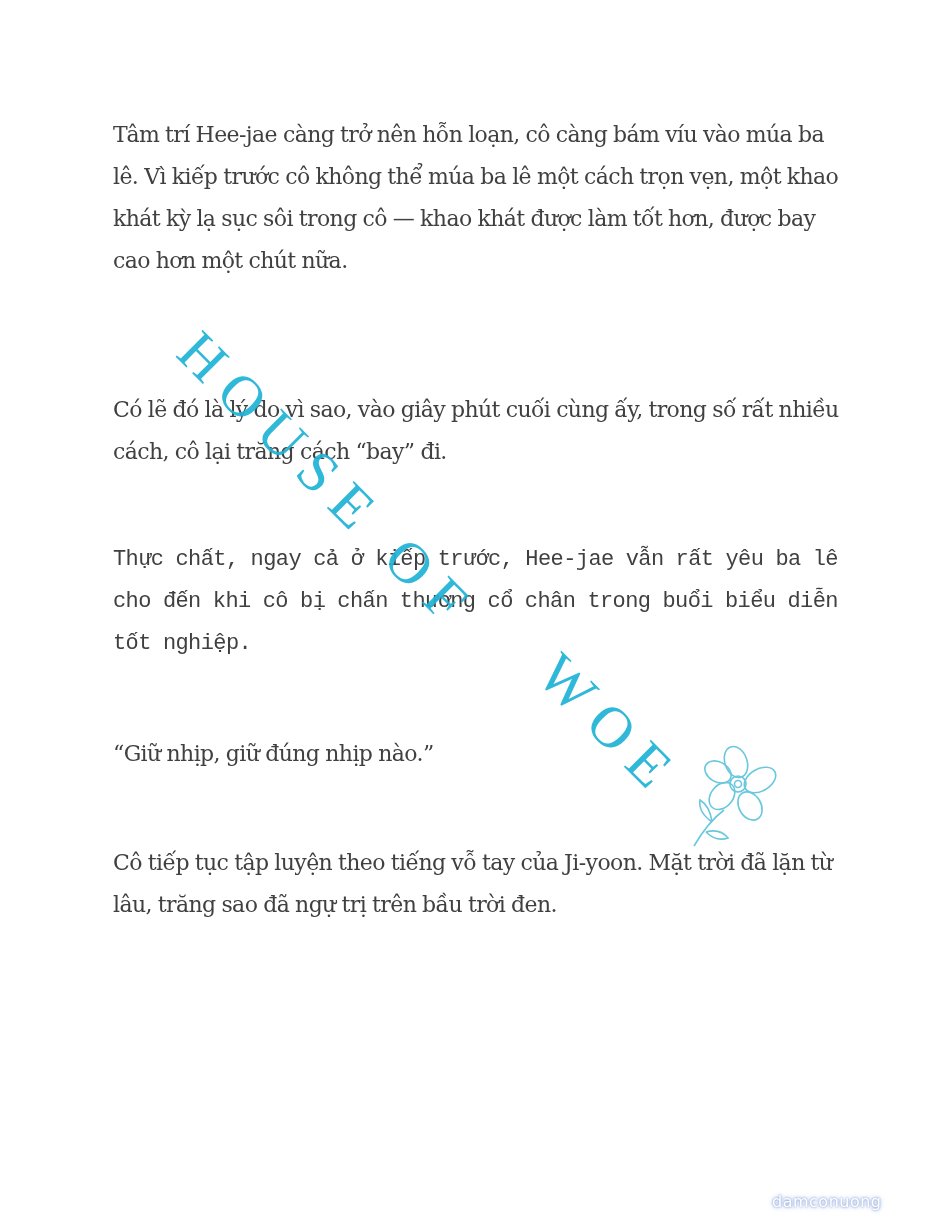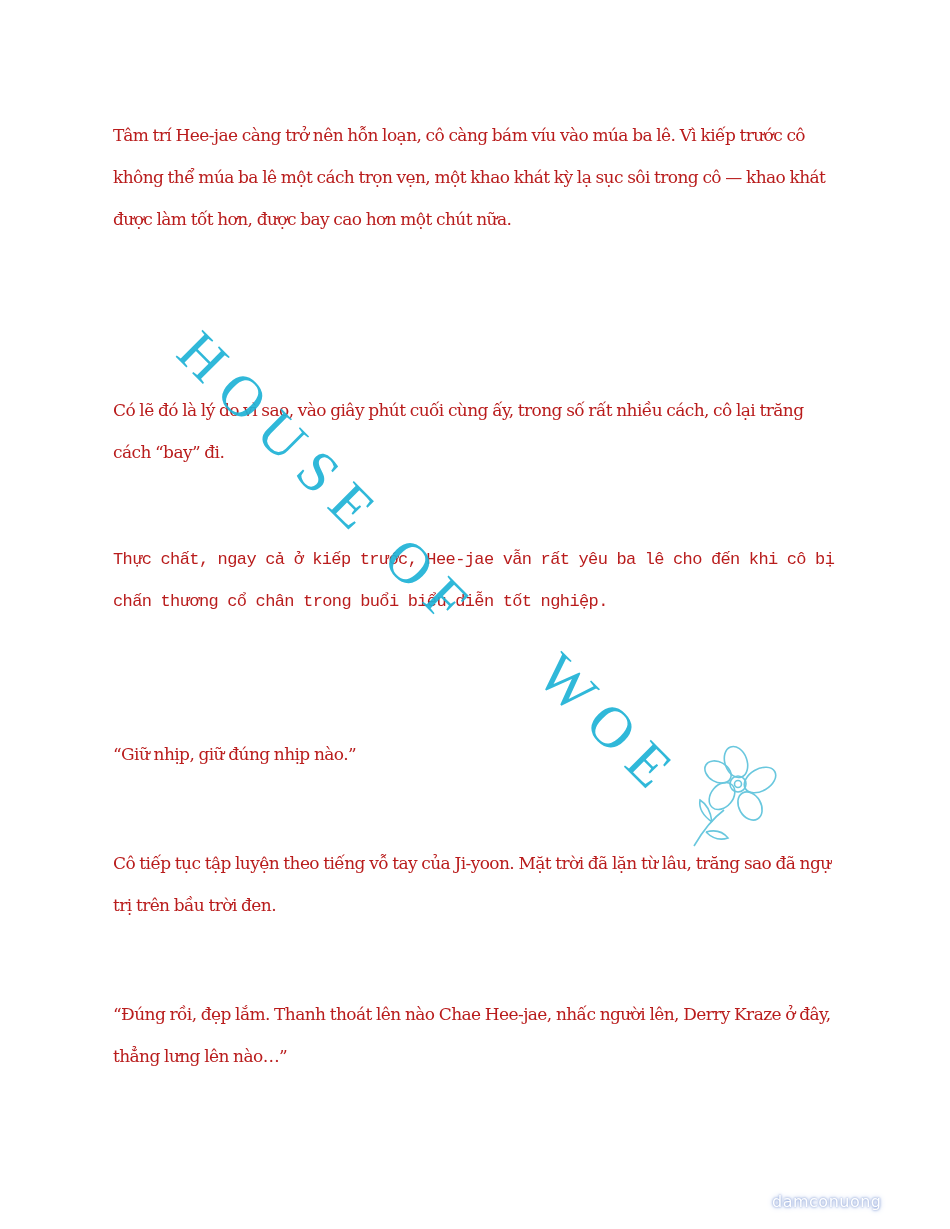--- a/index.html
+++ b/index.html
@@ -4,21 +4,21 @@
 <style>
   html, body { margin: 0; padding: 0; background: #ffffff; }
   body { width: 950px; height: 1229px; position: relative; overflow: hidden; }
   .page {
     position: absolute; left: 0; top: 0; width: 950px; height: 1229px;
     background: #ffffff;
   }
   .para {
     position: absolute; left: 113px; width: 730px;
     font-family: "DejaVu Serif", "Liberation Serif", serif;
-    font-size: 17px; line-height: 42px; color: #b91c1c;
+    font-size: 22px; line-height: 42px; color: #404040;
     letter-spacing: -0.6px; word-spacing: -0.5px;
     margin: 0;
   }
   .wm-text {
     position: absolute;
     font-family: "Liberation Serif", "DejaVu Serif", serif;
     color: #1fb3d6; font-size: 58px; letter-spacing: 14px;
     transform-origin: 0 0; white-space: nowrap; opacity: 0.92;
   }
   .flower { position: absolute; left: 672px; top: 740px; width: 110px; height: 110px; opacity: 0.75; }
@@ -32,21 +32,20 @@
 </head>
 <body>
 
 <div class="page">
 
   <p class="para" style="top:114px;">Tâm trí Hee-jae càng trở nên hỗn loạn, cô càng bám víu vào múa ba lê. Vì kiếp trước cô không thể múa ba lê một cách trọn vẹn, một khao khát kỳ lạ sục sôi trong cô — khao khát được làm tốt hơn, được bay cao hơn một chút nữa.</p>
   <p class="para" style="top:389px;">Có lẽ đó là lý do vì sao, vào giây phút cuối cùng ấy, trong số rất nhiều cách, cô lại trăng cách “bay” đi.</p>
   <p class="para" style="top:539px;font-family:Liberation Mono, monospace;">Thực chất, ngay cả ở kiếp trước, Hee-jae vẫn rất yêu ba lê cho đến khi cô bị chấn thương cổ chân trong buổi biểu diễn tốt nghiệp.</p>
   <p class="para" style="top:842px;">Cô tiếp tục tập luyện theo tiếng vỗ tay của Ji-yoon. Mặt trời đã lặn từ lâu, trăng sao đã ngự trị trên bầu trời đen.</p>
   <p class="para" style="top:733px;">“Giữ nhịp, giữ đúng nhịp nào.”</p>
-  <p class="para" style="top:993px;">“Đúng rồi, đẹp lắm. Thanh thoát lên nào Chae Hee-jae, nhấc người lên, Derry Kraze ở đây, thẳng lưng lên nào…”</p>
 
   <div class="wm-text" style="left:212px; top:318px; transform: rotate(45deg);">HOUSE OF</div>
   <div class="wm-text" style="left:572px; top:640px; transform: rotate(45deg);">WOE</div>
 
   <svg class="flower" viewBox="0 0 110 110">
     <g fill="none" stroke="#38b5d3" stroke-width="1.6">
       <ellipse cx="64" cy="22" rx="11" ry="16" transform="rotate(-20 64 22)"></ellipse>
       <ellipse cx="88" cy="40" rx="11" ry="17" transform="rotate(60 88 40)"></ellipse>
       <ellipse cx="78" cy="66" rx="11" ry="15" transform="rotate(-30 78 66)"></ellipse>
       <ellipse cx="50" cy="56" rx="11" ry="15" transform="rotate(40 50 56)"></ellipse>

